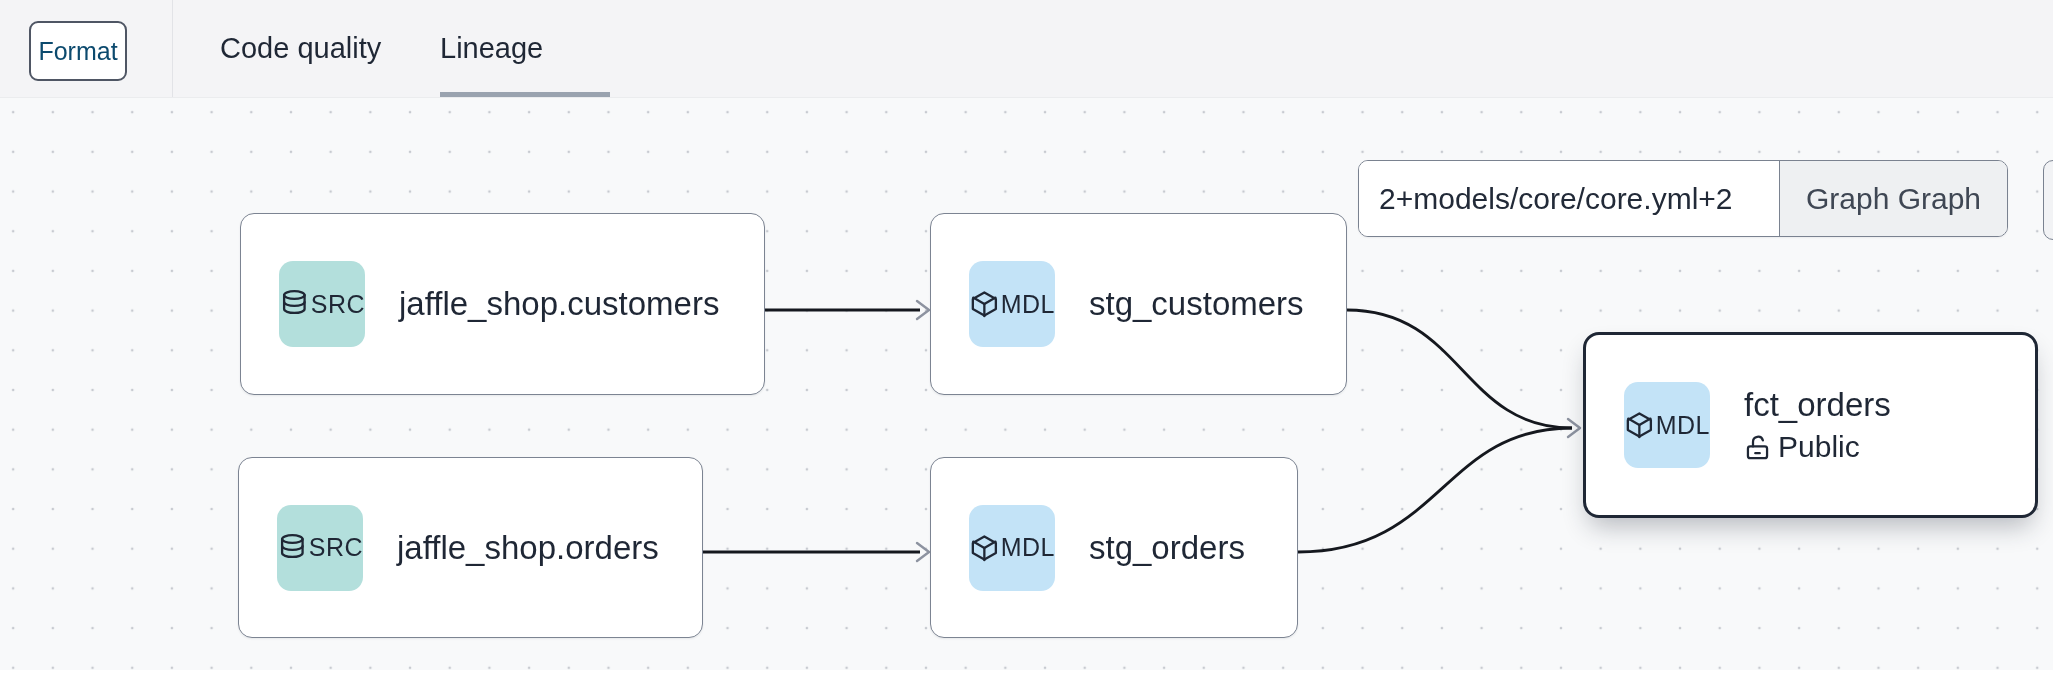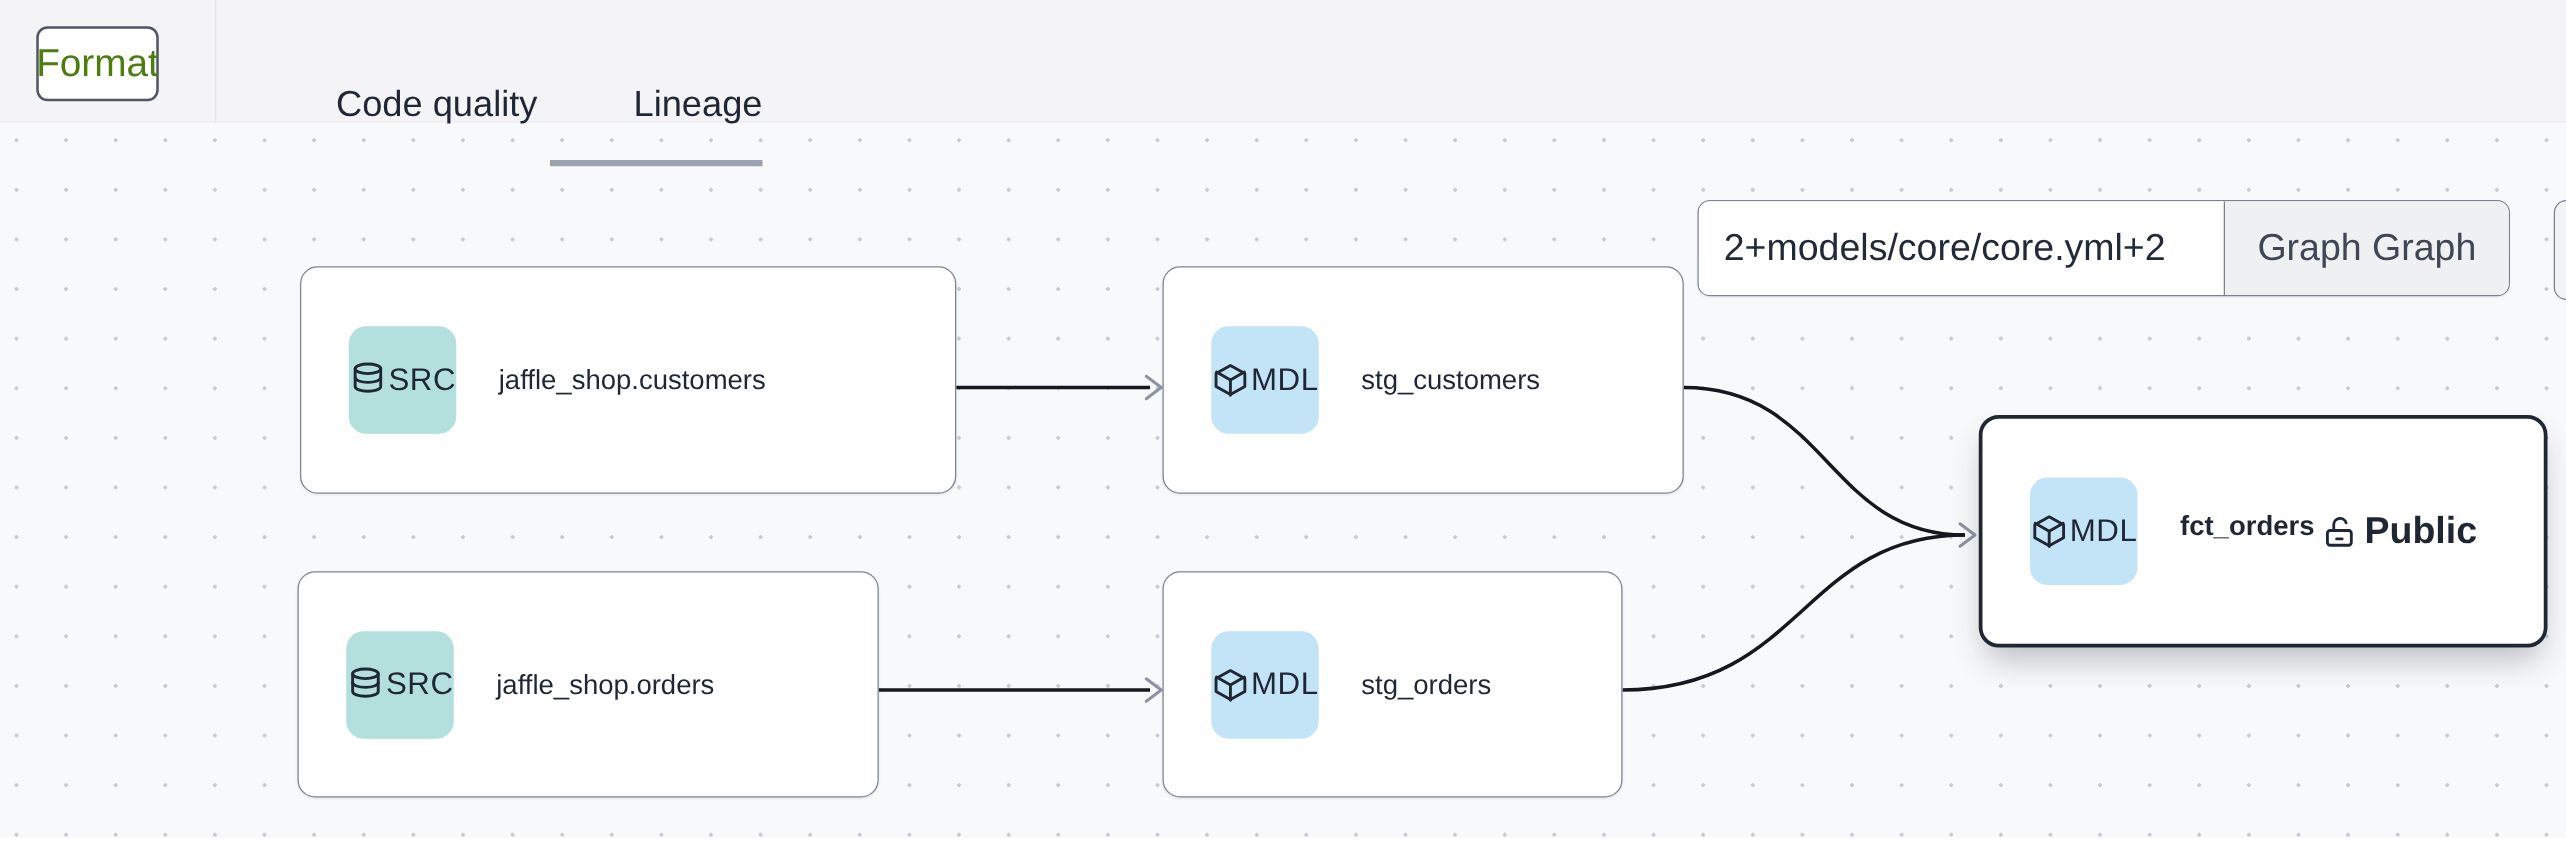--- a/index.html
+++ b/index.html
@@ -5,24 +5,24 @@
   * { margin:0; padding:0; box-sizing:border-box; }
   html,body { width:2053px; height:680px; overflow:hidden;
     font-family:"Liberation Sans", sans-serif; background:#f8f9fa; color:#1f2735; }
 
   
   .topbar { position:absolute; left:0; top:0; width:2053px; height:98px;
     background:#f4f4f6; border-bottom:1px solid #ebecee; z-index:5; }
   .format-btn { position:absolute; left:29px; top:21px; width:98px; height:60px;
     background:#ffffff; border:2px solid #4f5664; border-radius:9px;
     display:flex; align-items:center; justify-content:center;
-    font-size:31px; color:#4d7c0f; cursor:pointer; }
+    font-size:25px; color:#0c4a6e; cursor:pointer; }
   .topbar-divider { position:absolute; left:172px; top:0; width:1px; height:97px; background:#e2e3e7; }
   .tab { position:absolute; top:0; height:97px; display:flex; align-items:center;
-    justify-content:flex-end; font-size:29px; color:#1f2735; cursor:pointer;margin-top:36px; }
+    justify-content:flex-start; font-size:29px; color:#1f2735; cursor:pointer; }
   .tab-codequality { left:220px; width:210px; }
   .tab-lineage { left:440px; width:170px; }
   .tab-underline { position:absolute; left:0; bottom:0; width:100%; height:5px; background:#9aa3af; }
 
   
   .canvas { position:absolute; left:0; top:98px; width:2053px; height:582px; overflow:hidden;
     background-color:#f8f9fa;
     background-image:radial-gradient(circle, #c7cad0 1.4px, rgba(0,0,0,0) 1.6px);
     background-size:39.7px 39.7px; background-position:33px 34px; }
   .edges-svg { position:absolute; left:0; top:0; width:2053px; height:582px; }
@@ -33,22 +33,22 @@
     box-shadow:0 1px 2px rgba(30,36,52,0.08); cursor:pointer; }
   .node.selected { border:3.5px solid #1f2735; border-radius:16px;
     box-shadow:0 14px 26px -6px rgba(30,36,52,0.30); }
   .badge { width:86px; height:86px; border-radius:14px; flex:0 0 auto;
     display:flex; flex-direction:row; align-items:center; justify-content:center; gap:1px; }
   .badge.src { background:#b3dfdc; }
   .badge.mdl { background:#c3e3f7; }
   .badge svg { width:38px; height:38px; stroke:#1f2735; fill:none;
     stroke-width:1.8; stroke-linecap:round; stroke-linejoin:round; }
   .badge-label { font-size:25px; color:#1f2735; line-height:1; letter-spacing:0.5px; }
-  .node-label { font-size:22px; color:#1f2735; white-space:nowrap; }
-  .node-text-col { display:flex; flex-direction:row; gap:6px;font-weight:bold; }
+  .node-label { font-size:33px; color:#1f2735; white-space:nowrap; }
+  .node-text-col { display:flex; flex-direction:column; gap:6px; }
   .node-meta { display:flex; align-items:center; gap:7px; font-size:30px; color:#1f2735; }
   .node-meta svg { width:27px; height:27px; stroke:#1f2735; fill:none;
     stroke-width:2; stroke-linecap:round; stroke-linejoin:round; }
 
   
   .n-src-customers { left:240px; top:115px; width:525px; height:182px; }
   .n-src-orders    { left:238px; top:359px; width:465px; height:181px; }
   .n-stg-customers { left:930px; top:115px; width:417px; height:182px; }
   .n-stg-orders    { left:930px; top:359px; width:368px; height:181px; }
   .n-fct-orders    { left:1583px; top:234px; width:455px; height:186px; }

